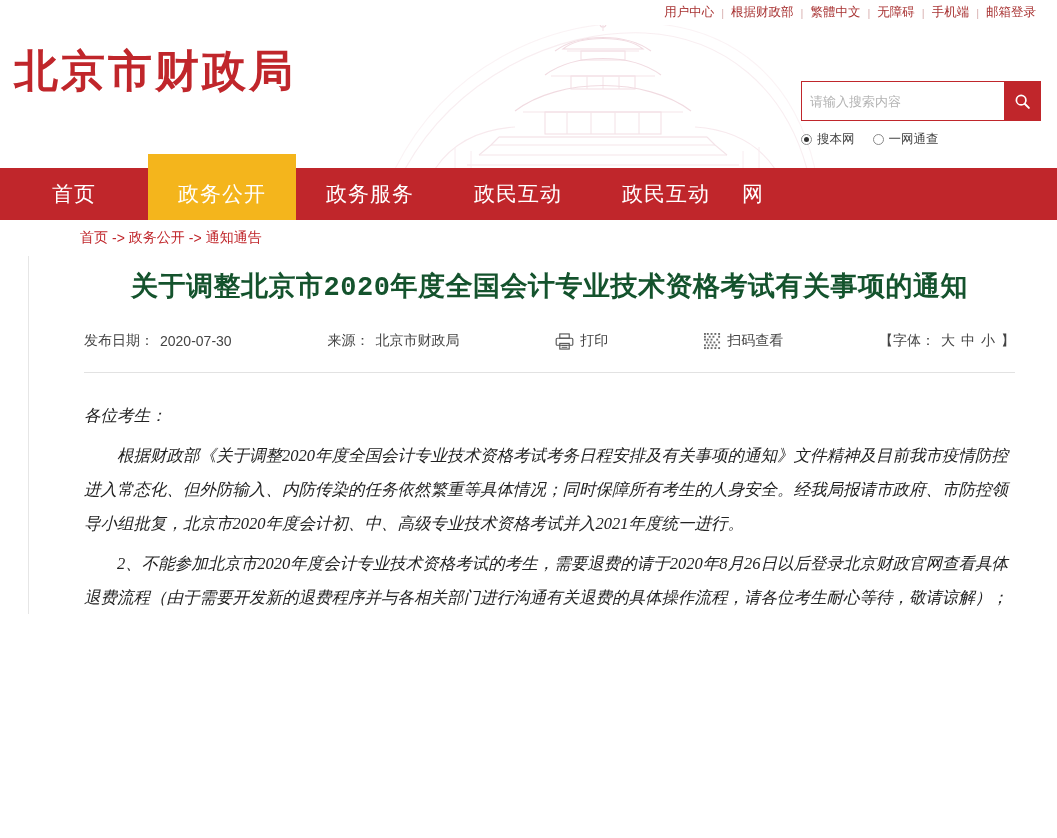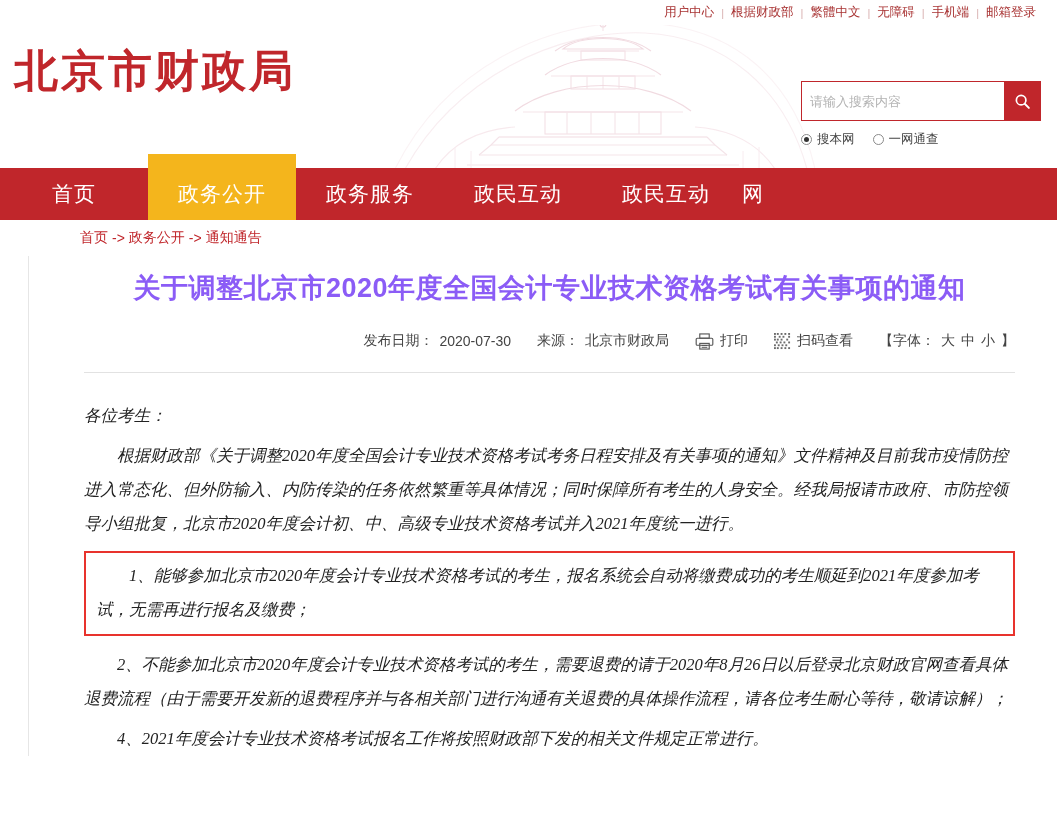--- a/index.html
+++ b/index.html
@@ -184,36 +184,36 @@
     width: 1px;
     background: #e6e6e6;
   }
   .article {
     margin-left: 52px;
     margin-right: 10px;
     padding-top: 14px;
   }
   .art-title {
     text-align: center;
-    font-family: Liberation Sans, sans-serif;
+    font-family: Liberation Mono, monospace;
     font-size: 27px;
-    color: #8b5cf6;
+    color: #14532d;
     font-weight: bold;
     letter-spacing: 0.5px;
     line-height: 1.35;
     padding: 0 6px;
   }
   .meta {
     margin-top: 26px;
     display: flex;
     align-items: center;
-    justify-content: flex-end;
+    justify-content: space-between;
     font-size: 14px;
     color: #444;
-    gap: 26px;
+    gap: 36px;
   }
   .meta .m-item { display: flex; align-items: center; gap: 6px; white-space: nowrap; }
   .font-size-ctl { display: flex; align-items: center; gap: 12px; }
   .font-size-ctl .fs { cursor: pointer; }
   .meta-rule {
     margin-top: 22px;
     border-top: 1px solid #e2e2e2;
   }
 
   .body-text {
@@ -407,23 +407,19 @@
         <span>】</span>
       </span>
     </div>
 
     <div class="meta-rule"></div>
 
     <div class="body-text">
       <p>各位考生：</p>
       <p class="p-indent">根据财政部《关于调整2020年度全国会计专业技术资格考试考务日程安排及有关事项的通知》文件精神及目前我市疫情防控进入常态化、但外防输入、内防传染的任务依然繁重等具体情况；同时保障所有考生的人身安全。经我局报请市政府、市防控领导小组批复，北京市2020年度会计初、中、高级专业技术资格考试并入2021年度统一进行。</p>
 
-      <div class="boxed">
-        <p class="p-indent">1、能够参加北京市2020年度会计专业技术资格考试的考生，报名系统会自动将缴费成功的考生顺延到2021年度参加考试，无需再进行报名及缴费；</p>
-      </div>
 
       <p class="p-indent">2、不能参加北京市2020年度会计专业技术资格考试的考生，需要退费的请于2020年8月26日以后登录北京财政官网查看具体退费流程（由于需要开发新的退费程序并与各相关部门进行沟通有关退费的具体操作流程，请各位考生耐心等待，敬请谅解）；</p>
 
 
-      <p class="p-indent">4、2021年度会计专业技术资格考试报名工作将按照财政部下发的相关文件规定正常进行。</p>
     </div>
   </div>
 </div>
 
 </body></html>

